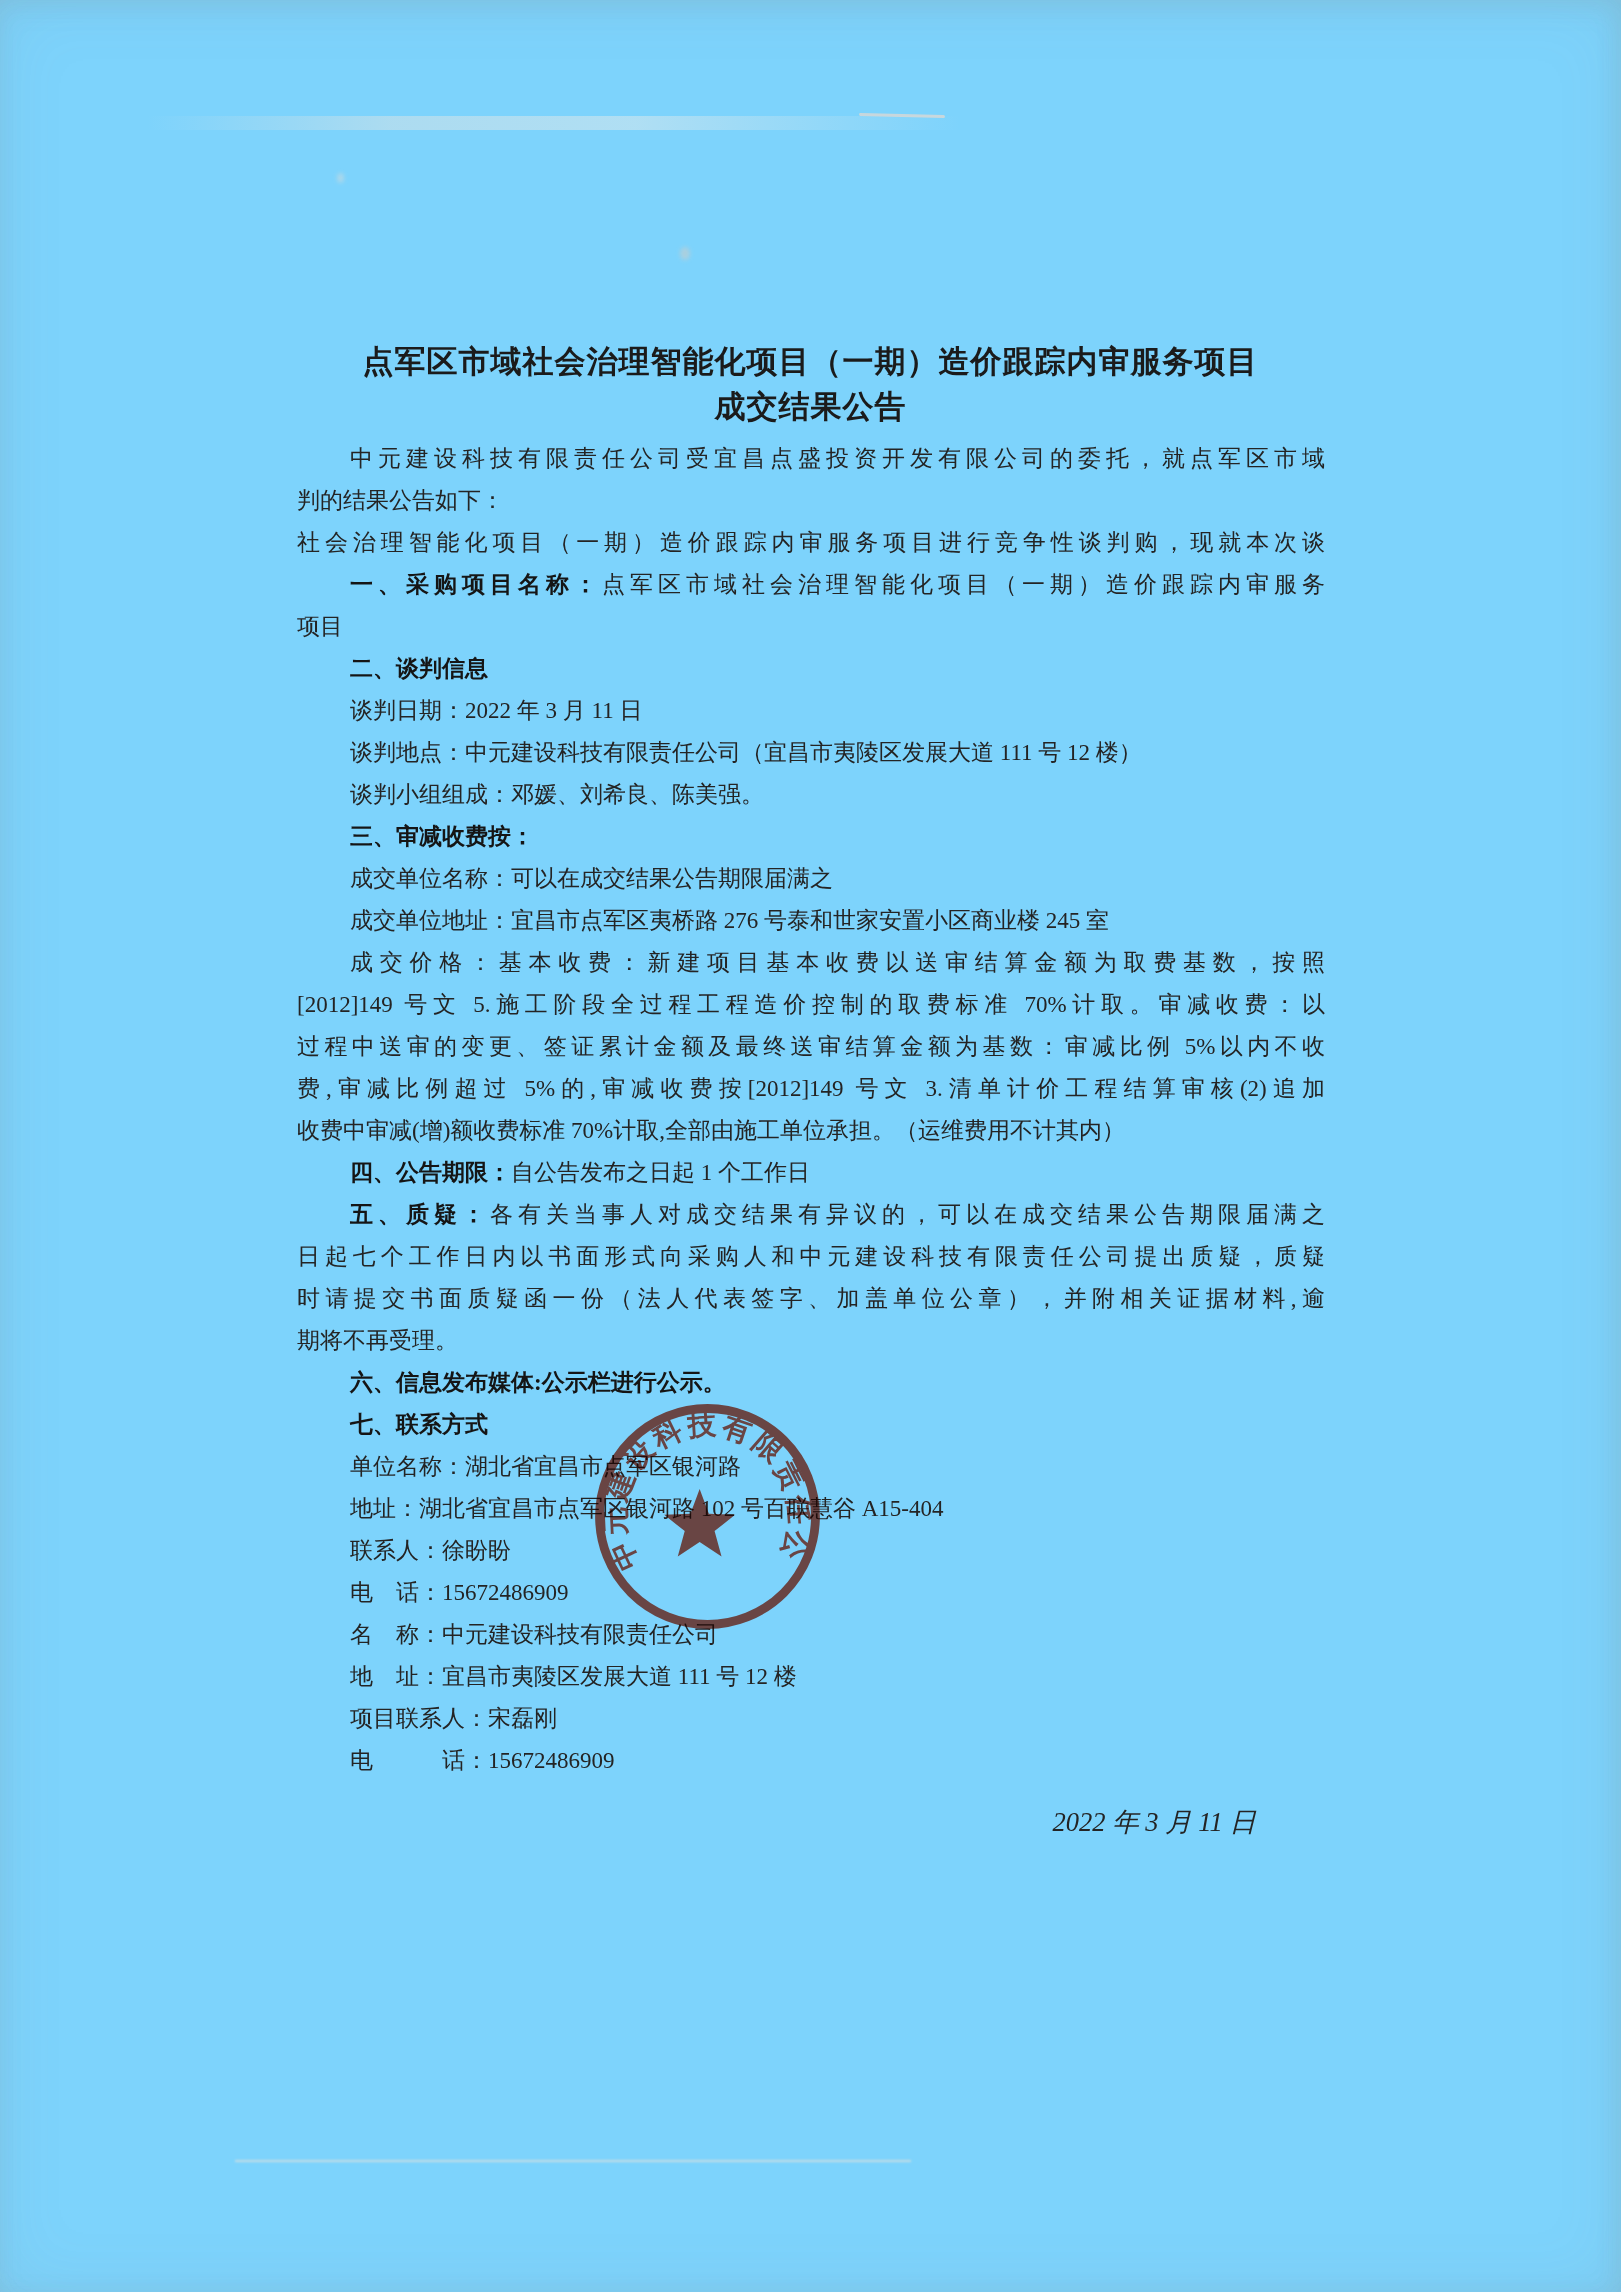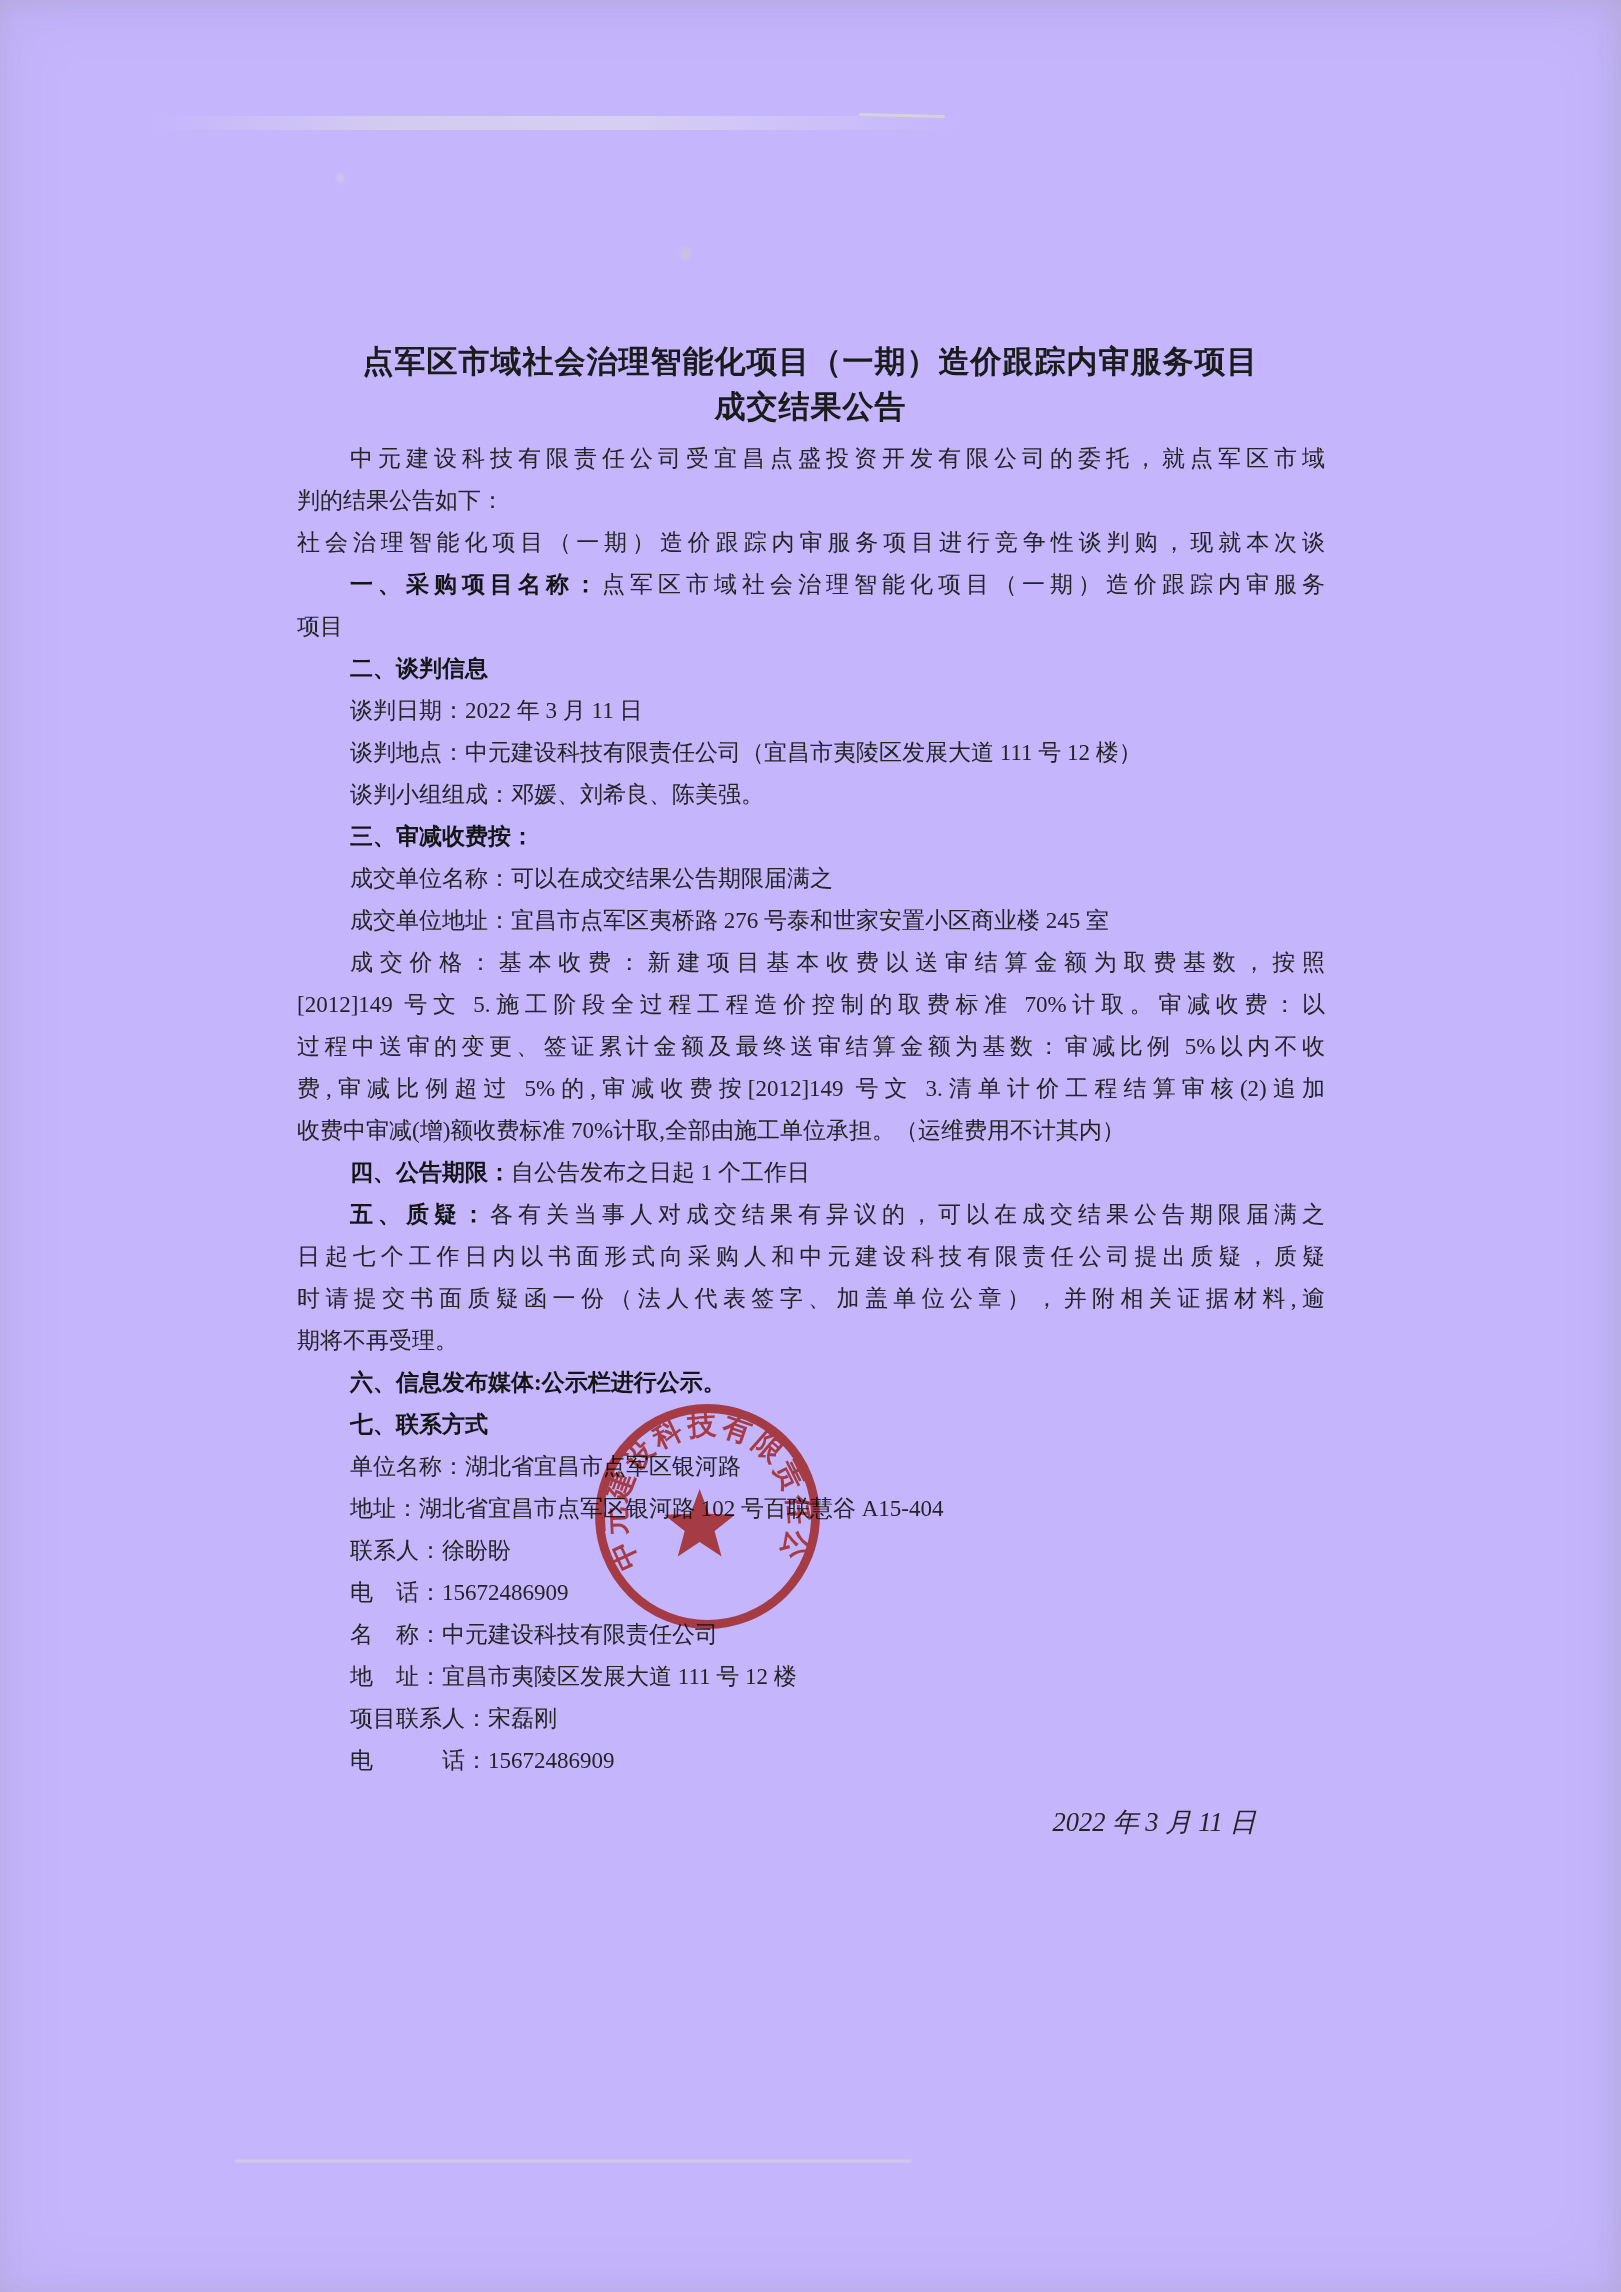--- a/index.html
+++ b/index.html
@@ -1,20 +1,20 @@
 <!DOCTYPE html>
 <html><head>
 <meta charset="utf-8">
 <style>
   html,body{margin:0;padding:0;background:#efeeea;}
   .page{
     position:relative;
     width:1621px;height:2293px;
     margin:0 auto;
-    background:#c4b5fd;
+    background:#7dd3fc;
     overflow:hidden;
     font-family:"Liberation Serif","DejaVu Serif",serif;
     color:#222;
     box-shadow:inset 0 0 69px rgba(125,122,112,.10), inset -5.9px 0 21.6px rgba(140,138,128,.10), inset 0 9.8px 25.5px rgba(140,138,128,.08);
   }
   .doc-title{
     position:absolute;top:339px;left:0;width:100%;
     text-align:center;font-size:31px;font-weight:bold;
     line-height:45px;color:#1b1b1b;letter-spacing:1px;
   }

